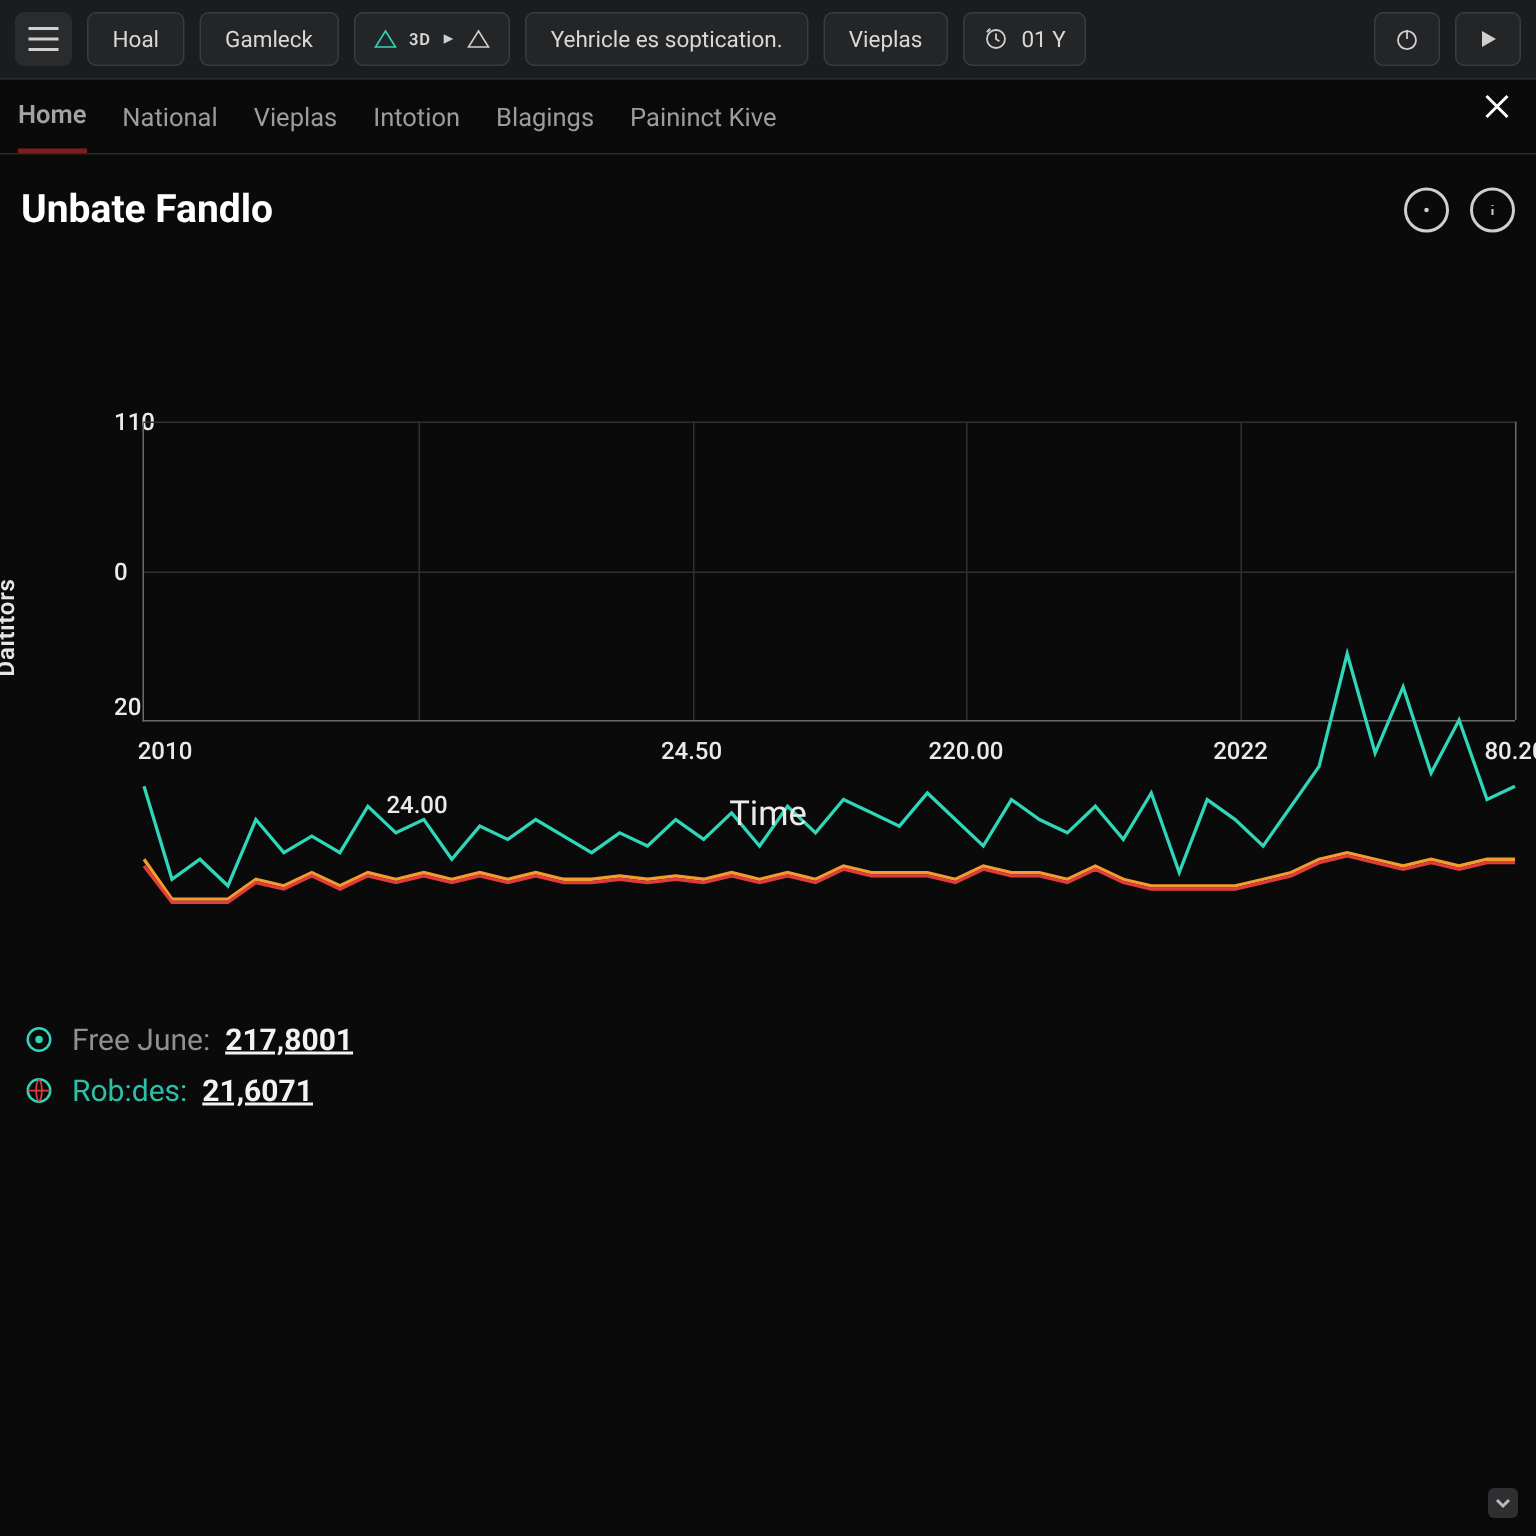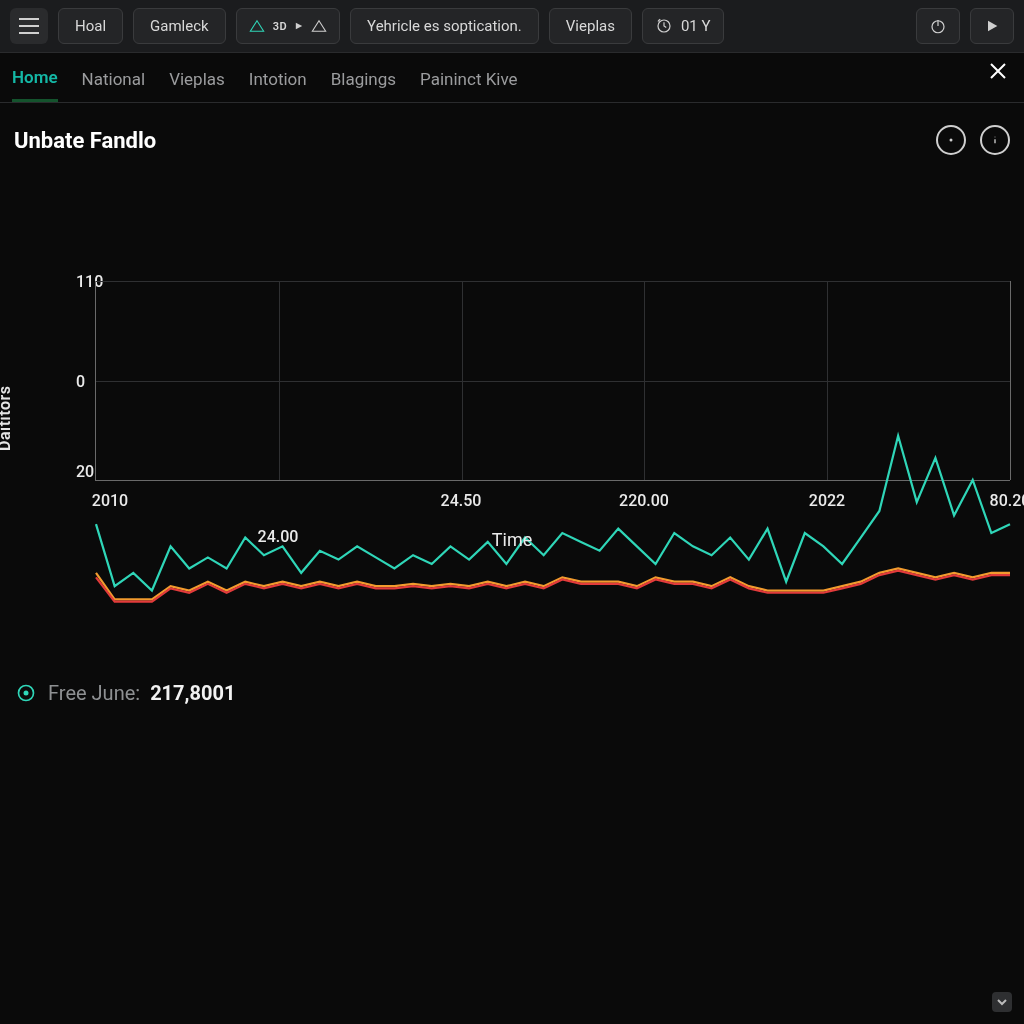--- a/index.html
+++ b/index.html
@@ -40,33 +40,33 @@
   .tabs {
     display:flex; align-items:center; gap:24px;
     padding: 14px 12px 0 12px;
     border-bottom:1px solid #2a2b2d;
     position:relative;
   }
   .tab {
     font-size:17px; color:#9b9c9e; padding-bottom:12px; cursor:pointer;
   }
   .tab.active {
-    color:#14b8a6; font-weight:600;
-    border-bottom:3px solid #14532d;
+    color:#a3a3a3; font-weight:600;
+    border-bottom:3px solid #7f1d1d;
   }
   .close-x {
     position:absolute; right:14px; top:6px; cursor:pointer;
   }
   .close-x svg { width:24px; height:24px; stroke:#fff; stroke-width:2; }
 
   
   .title-row {
     display:flex; align-items:center; padding:22px 14px 6px 14px;
   }
-  .page-title { font-size:22px; font-weight:700; color:#fff; }
+  .page-title { font-size:26px; font-weight:700; color:#fff; }
   .title-actions { margin-left:auto; display:flex; gap:14px; }
   .circle-icon-btn {
     width:30px; height:30px; border:2px solid #cfcfcf; border-radius:50%;
     display:flex; align-items:center; justify-content:center; cursor:pointer;
   }
 
   
   .chart-wrap {
     position:relative; height:360px;
   }
@@ -92,32 +92,32 @@
   .plot .hgrid {
     position:absolute; left:0; right:0; height:1px; background:#2f3032;
   }
   .plot svg { position:absolute; inset:0; width:100%; height:100%; overflow:visible;}
   .xtick {
     position:absolute; top:220px; font-size:16px; color:#eaeaea; font-weight:500;
     transform: translateX(-50%);
   }
   .xlabel {
     position:absolute; left:50%; transform:translateX(-50%);
-    top:258px; font-size:18px; color:#eaeaea;
+    top:258px; font-size:23px; color:#eaeaea;
   }
 
   
   .stats { padding: 40px 14px 0 14px; }
   .stat-head { font-size:19px; font-weight:700; color:#fff; margin-top:26px; margin-bottom:12px;}
   .stat-row {
     display:flex; align-items:flex-start; gap:10px;
     font-size:20px; color:#9b9c9e; margin:10px 0;
   }
   .stat-row .label { color:#8e9092; }
-  .stat-row .value { color:#f2f2f2; font-weight:700; }
+  .stat-row .value { color:#f2f2f2; font-weight:700;text-decoration:underline; }
   .mini-icon {
     width:24px; height:24px; border-radius:50%;
     display:flex; align-items:center; justify-content:center;
   }
   .mini-icon svg { width:20px; height:20px; }
 
   .corner-btn {
     position:absolute; right:12px; bottom:12px;
     width:20px; height:20px; border-radius:4px; background:#2e2f31;
     display:flex; align-items:center; justify-content:center; cursor:pointer;
@@ -236,19 +236,29 @@
     <span class="mini-icon">
       <svg viewBox="0 0 24 24">
           <circle cx="12" cy="12" r="9" stroke="#2fd6b8" stroke-width="2" fill="none"></circle>
           <circle cx="12" cy="12" r="3" fill="#2fd6b8"></circle>
         </svg>
     </span>
     <span class="label">Free June:</span>
     <span class="value">217,8001</span>
   </div>
 
+  <div class="stat-row">
+    <span class="mini-icon">
+      <svg viewBox="0 0 24 24">
+        <circle cx="12" cy="12" r="9" stroke="#2fd6b8" stroke-width="2" fill="none"></circle>
+        <path d="M3 12h18 M12 3c3 3 3 15 0 18 M12 3c-3 3-3 15 0 18" stroke="#e23b3b" stroke-width="1.4" fill="none"></path>
+      </svg>
+    </span>
+    <span class="label" style="color:#2fbfa8;">Rob:des:</span>
+    <span class="value">21,6071</span>
+  </div>
 </div>
 
 <div class="corner-btn">
   <svg viewBox="0 0 10 10">
       <path d="M1 3 L5 7 L9 3"></path>
     </svg>
 </div>
 
 </body></html>

